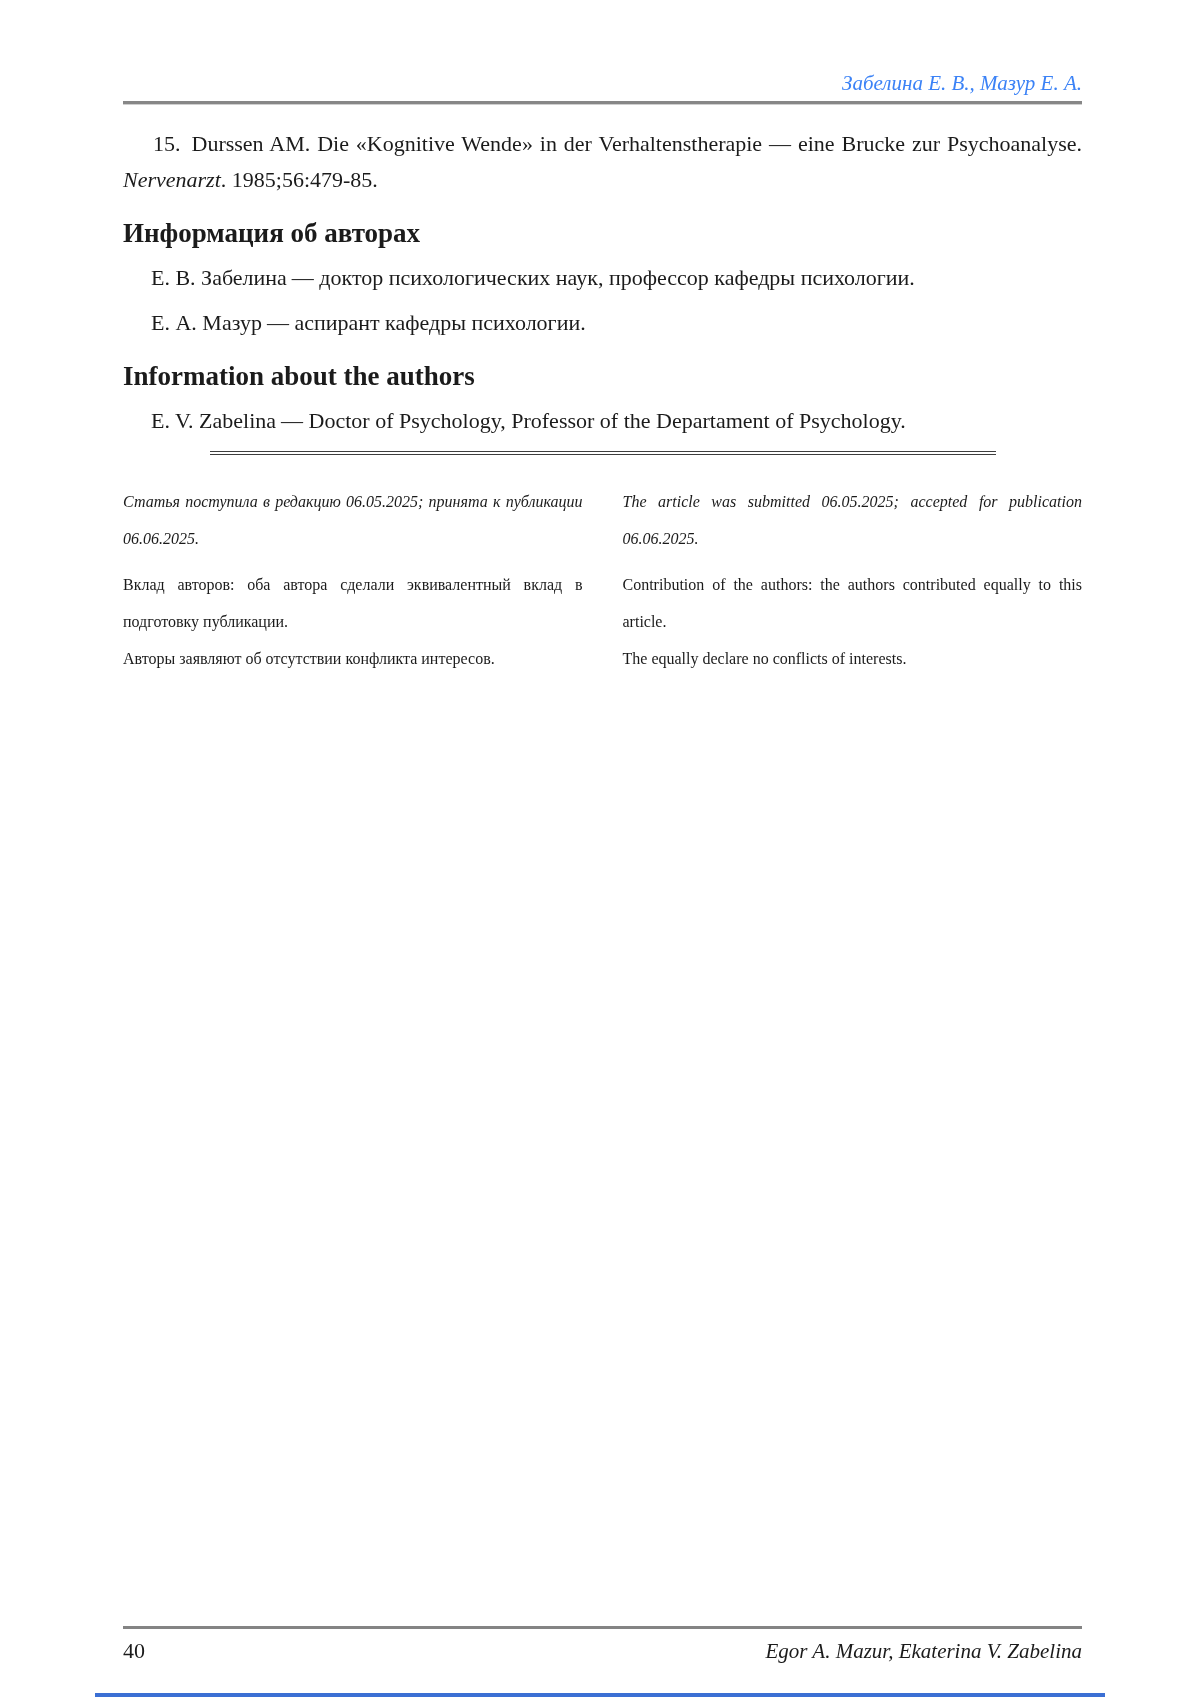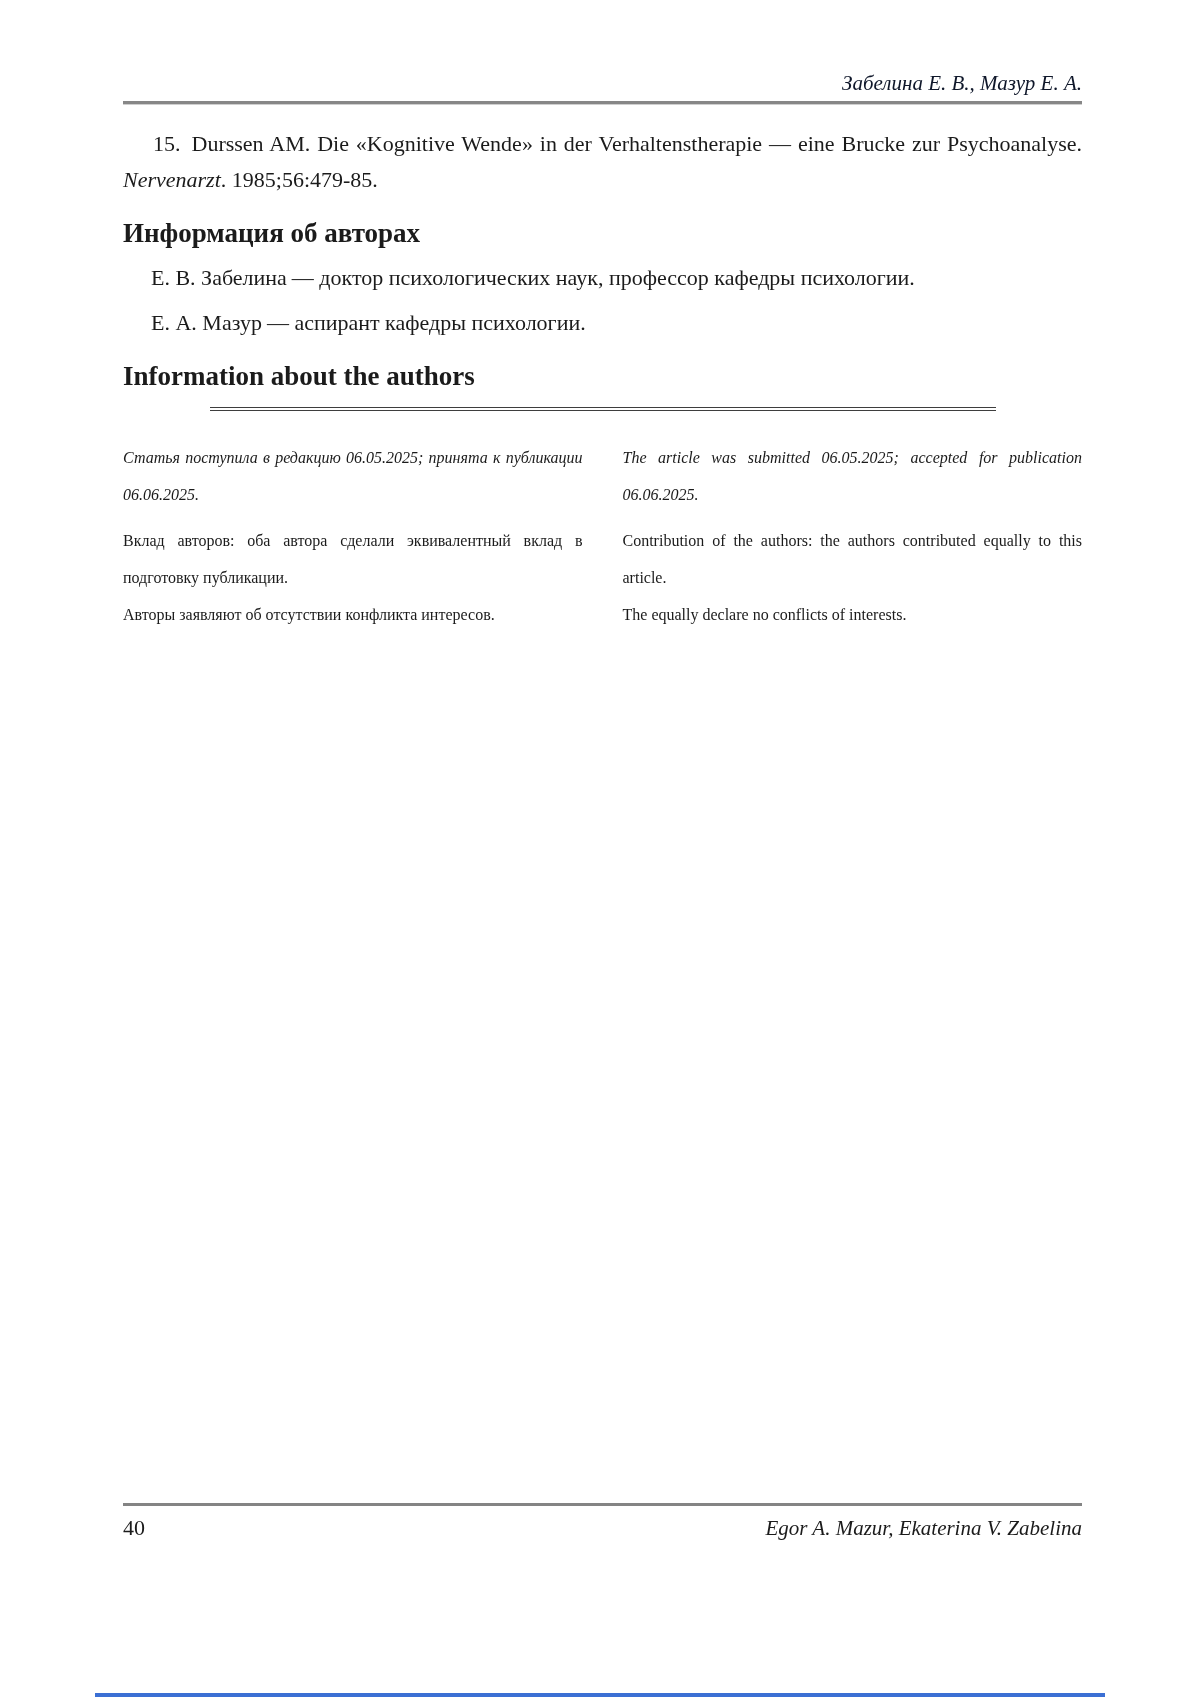--- a/index.html
+++ b/index.html
@@ -14,21 +14,21 @@
     overflow: hidden;
   }
   .content { margin: 0 118px 0 123px; }
 
   .running-head {
     padding-top: 70px;
     text-align: right;
     font-style: italic;
     font-size: 21px;
     line-height: 26px;
-    color: #0f172a;
+    color: #3b82f6;
   }
   .head-rule {
     height: 2.5px;
     background: #878787;
     margin-top: 5px;
     box-shadow: 0 1px 0 #cfcfcf;
   }
 
   .reference {
     margin: 22px 0 16px;
@@ -74,21 +74,21 @@
     line-height: 37px;
   }
   .columns p { margin: 0; text-align: justify; }
   .columns p.submitted { font-style: italic; }
   .columns p.contribution { margin-top: 9px; }
 
   .page-footer {
     position: absolute;
     left: 123px;
     right: 118px;
-    top: 1503px;
+    top: 1626px;
   }
   .footer-rule { height: 2.5px; background: #848484; }
   .footer-row {
     margin-top: 9px;
     display: flex;
     justify-content: space-between;
     align-items: baseline;
   }
   .footer-page-number { font-size: 22px; }
   .footer-running-foot { font-style: italic; font-size: 21px; }
@@ -112,20 +112,21 @@
 
     <p class="reference"><span class="ref-number">15.</span><span>Durssen AM. Die «Kognitive Wende» in der Verhaltenstherapie — eine Brucke zur Psychoanalyse. </span><span class="ref-journal">Ner­venarzt</span><span>. 1985;56:479-85.</span></p>
 
     <h2 class="section-heading ru">Информация об авторах</h2>
 
     <p class="author-line"><span class="author-name">Е. В. Забелина</span><span>— доктор психологических наук, профессор кафедры психологии.</span></p>
     <p class="author-line"><span class="author-name">Е. А. Мазур</span><span>— аспирант кафедры психологии.</span></p>
 
     <h2 class="section-heading en">Information about the authors</h2>
 
+    <p class="author-line"><span class="author-name">E. V. Zabelina</span><span>— Doctor of Psychology, Professor of the Departament of Psychology.</span></p>
 
     <div class="double-rule"></div>
 
     <div class="columns">
       <div class="col">
         <p class="submitted">Статья поступила в редакцию 06.05.2025; принята к публикации 06.06.2025.</p>
         <p class="contribution">Вклад авторов: оба автора сделали эквивалентный вклад в подготовку публикации.</p>
         <p class="conflicts">Авторы заявляют об отсутствии конфликта интересов.</p>
       </div>
       <div class="col">

